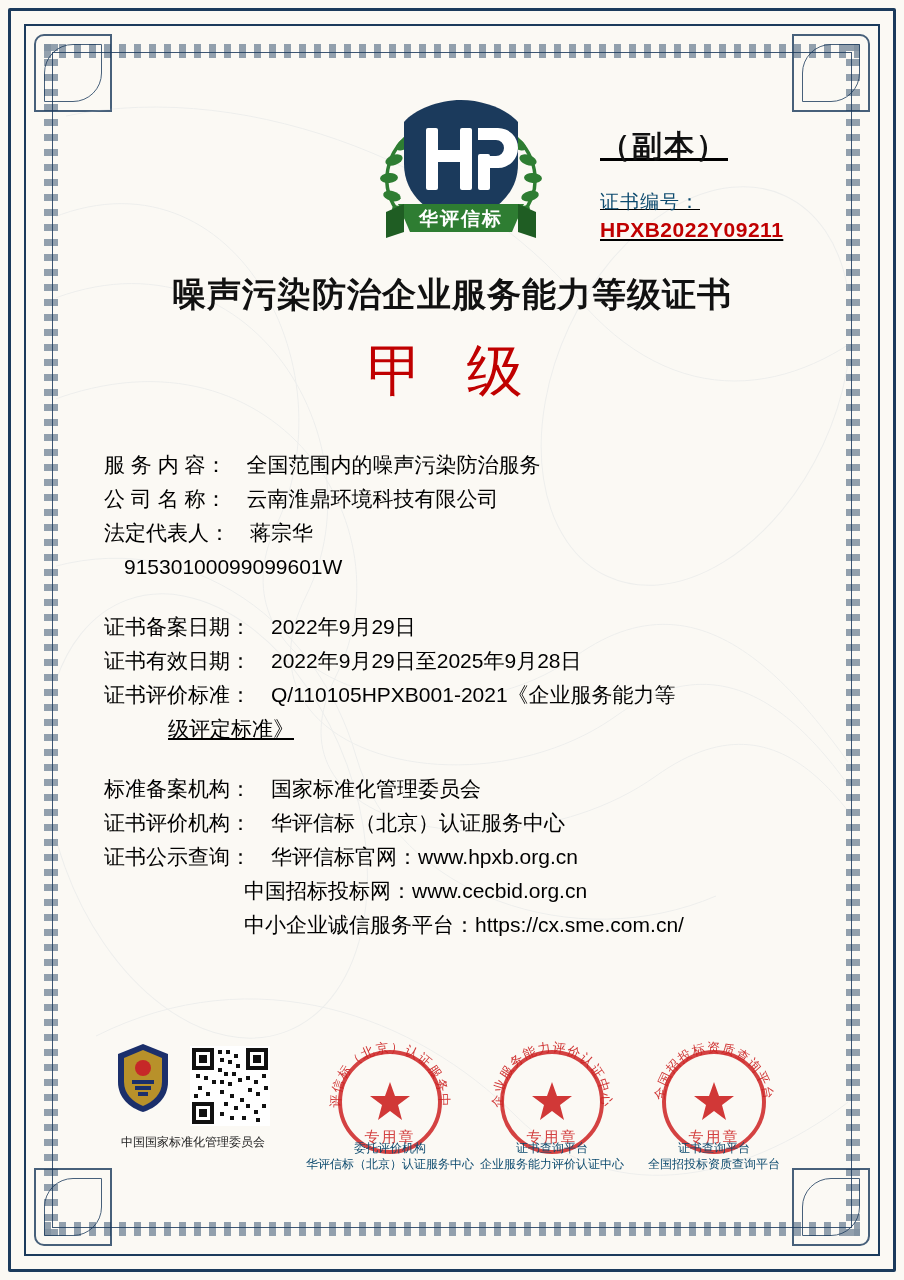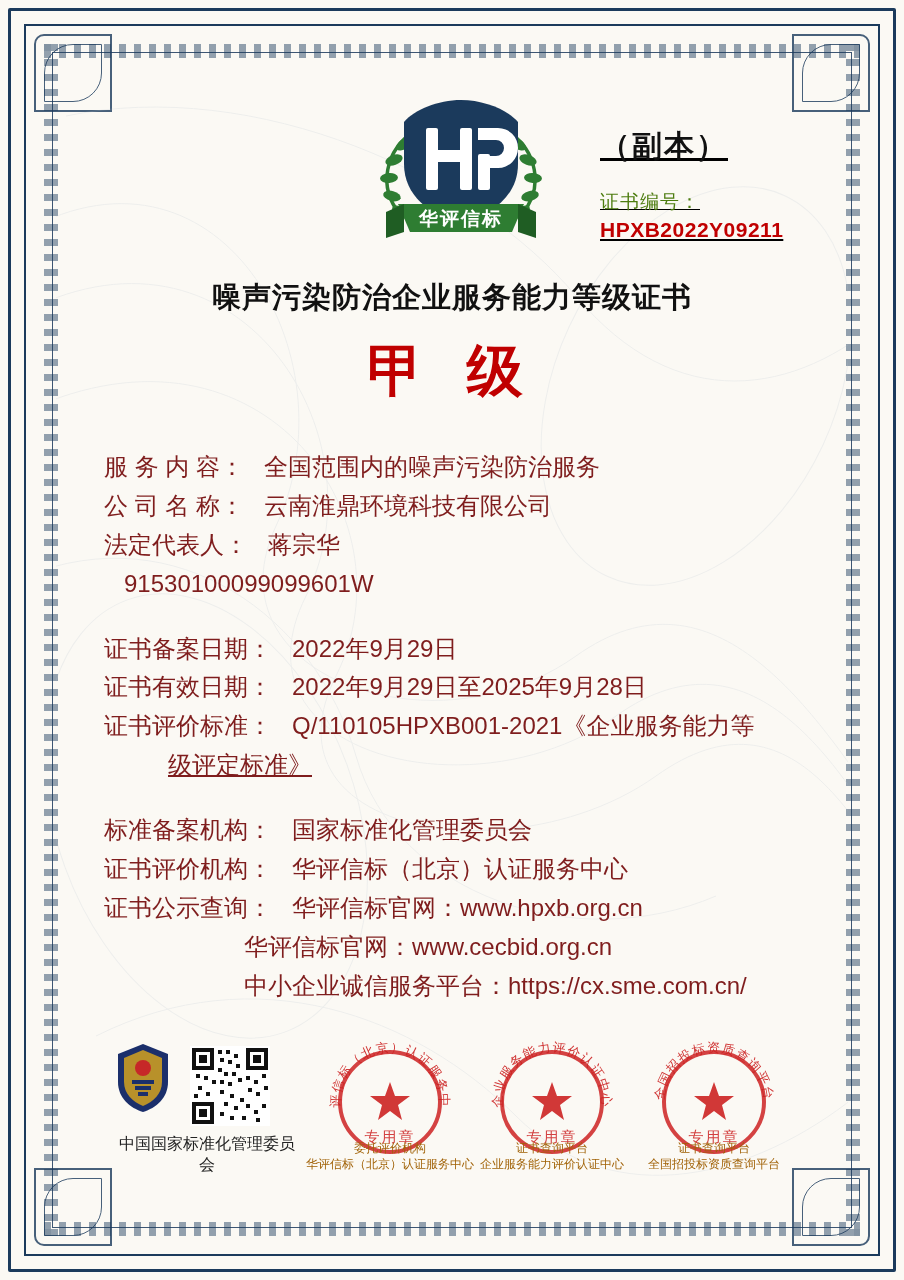--- a/index.html
+++ b/index.html
@@ -105,52 +105,52 @@
   }
   .copy-title {
     font-size: 30px;
     font-weight: bold;
     color: #111;
     letter-spacing: 2px;
     margin-bottom: 22px;
   }
   .cert-no-label {
     font-size: 19px;
-    color: #4d7c0f;
+    color: #0c4a6e;
     letter-spacing: 1px;
     margin-bottom: 3px;
   }
   .cert-no-value {
     font-size: 21px;
     font-weight: bold;
     color: #c00000;
     letter-spacing: .5px;
   }
 
   .main-title {
-    margin-top: 22px;
+    margin-top: 16px;
     text-align: center;
-    font-size: 29px;
+    font-size: 34px;
     font-weight: bold;
     color: #111;
     letter-spacing: 1px;
   }
   .grade {
     margin-top: 16px;
     text-align: center;
     font-size: 56px;
-    font-weight: bold;
+    font-weight: normal;
     color: #c00000;
     letter-spacing: 14px;
   }
 
   .fields {
     margin: 38px 0 0 48px;
-    font-size: 24px;
-    color: #7f1d1d;
+    font-size: 21px;
+    color: #000000;
     line-height: 1.62;
   }
   .field-row {
     display: flex;
     align-items: baseline;
   }
   .field-label {
     white-space: nowrap;
   }
   .field-value {
@@ -186,41 +186,41 @@
   }
   .qr {
     position: absolute;
     left: 134px;
     top: 16px;
     width: 80px;
     height: 80px;
   }
   .qr-caption {
     position: absolute;
-    left: 56px;
+    left: 42px;
     top: 104px;
     width: 190px;
     text-align: center;
-    font-size: 16px;
+    font-size: 12px;
     color: #222;
   }
   .seal {
     position: absolute;
     top: 6px;
     width: 132px;
     height: 132px;
   }
   .seal .seal-caption {
     position: absolute;
     left: -18px;
     right: -18px;
     top: 104px;
     text-align: center;
     font-size: 12px;
-    color: #a16207;
+    color: #0c4a6e;
     line-height: 1.35;
   }
   .seal.s1 { left: 268px; }
   .seal.s2 { left: 430px; }
   .seal.s3 { left: 592px; }
 </style>
 </head>
 <body>
 
 <div class="page">
@@ -338,21 +338,21 @@
           <span class="field-value">国家标准化管理委员会</span>
         </div>
         <div class="field-row">
           <span class="field-label">证书评价机构：</span>
           <span class="field-value">华评信标（北京）认证服务中心</span>
         </div>
         <div class="field-row">
           <span class="field-label">证书公示查询：</span>
           <span class="field-value">华评信标官网：www.hpxb.org.cn</span>
         </div>
-        <div class="cont-line">华评信标官网：www.cecbid.org.cn</div>
+        <div class="cont-line">中国招标投标网：www.cecbid.org.cn</div>
         <div class="cont-line">中小企业诚信服务平台：https://cx.sme.com.cn/</div>
       </div>
     </div>
 
     <div class="footer">
 
       <div class="emblem-badge">
         <svg viewBox="0 0 58 72" width="58" height="72" aria-hidden="true">
           <path d="M29,2 L54,12 L54,40 C54,56 42,66 29,70 C16,66 4,56 4,40 L4,12 Z" fill="#1b2f6b"></path>
           <path d="M29,8 L48,16 L48,40 C48,52 39,60 29,64 C19,60 10,52 10,40 L10,16 Z" fill="#b8912a"></path>

